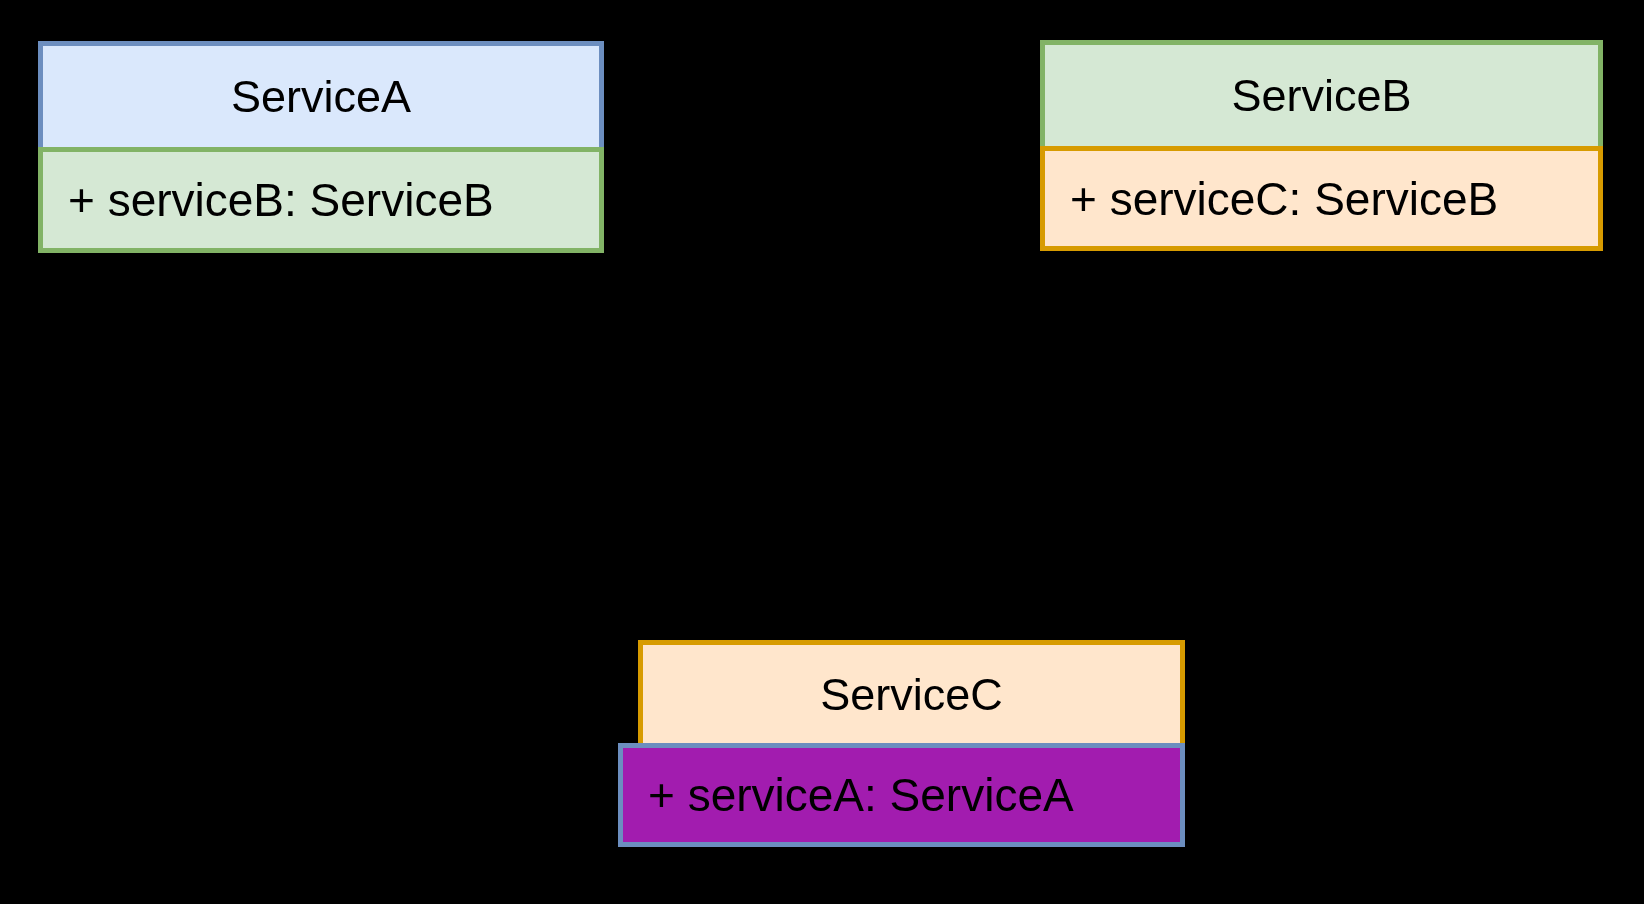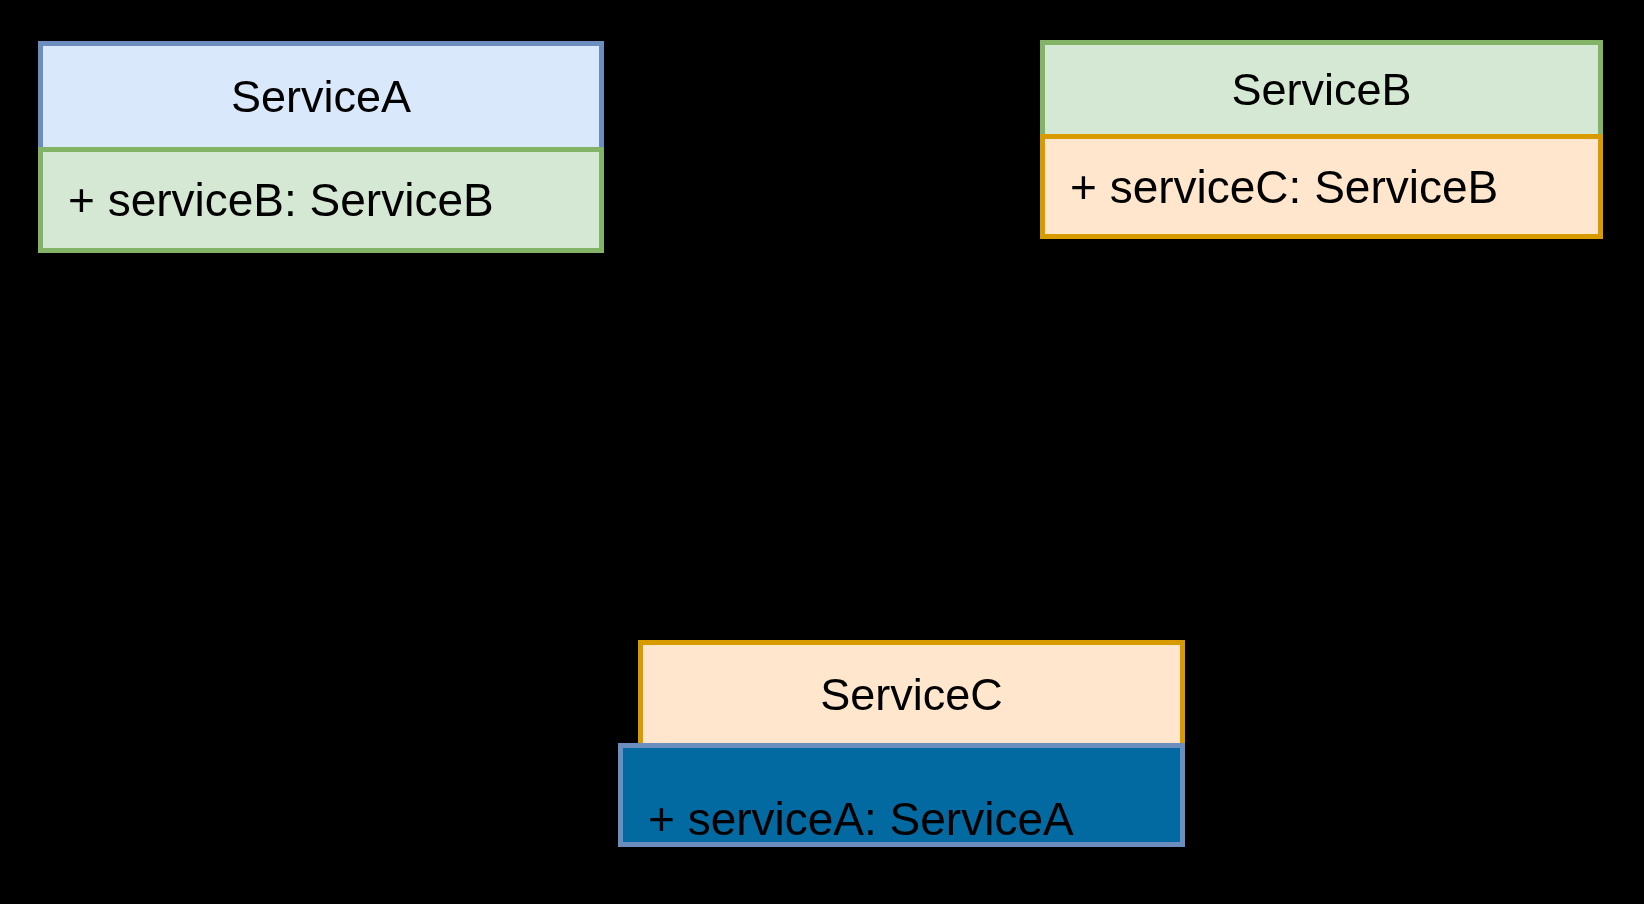--- a/index.html
+++ b/index.html
@@ -50,21 +50,21 @@
     font-size: 46px;
     line-height: 1;
     white-space: nowrap;
   }
   
   #node-servicea { left: 38px;  top: 41px;  width: 566px; }
   #node-servicea .class-header { height: 106px; }
   #node-servicea .class-body   { height: 106px; }
 
   #node-serviceb { left: 1040px; top: 40px; width: 563px; }
-  #node-serviceb .class-header { height: 94px; }
+  #node-serviceb .class-header { height: 106px; }
   #node-serviceb .class-body   { height: 105px; }
 
   #node-servicec { left: 618px; top: 640px; width: 567px; }
   #node-servicec .class-header { height: 103px; }
   #node-servicec .class-body   { height: 104px; }
 </style>
 </head>
 <body>
 
 <div class="canvas">
@@ -99,18 +99,18 @@
     </div>
     <div class="class-body" style="background-color: rgb(255, 230, 204); border-color: rgb(215, 155, 0);">
       <span>+ serviceC: ServiceB</span>
     </div>
   </div>
 
   <div class="class-node" id="node-servicec">
     <div class="class-header" style="background-color: rgb(255, 230, 204); border-color: rgb(215, 155, 0); margin-left: 20px;">
       <span>ServiceC</span>
     </div>
-    <div class="class-body" style="background-color: #0369a1; border-color: rgb(108, 142, 191); align-items: flex-end;">
+    <div class="class-body" style="background-color: #a21caf; border-color: rgb(108, 142, 191);">
       <span>+ serviceA: ServiceA</span>
     </div>
   </div>
 
 </div>
 
 </body></html>

